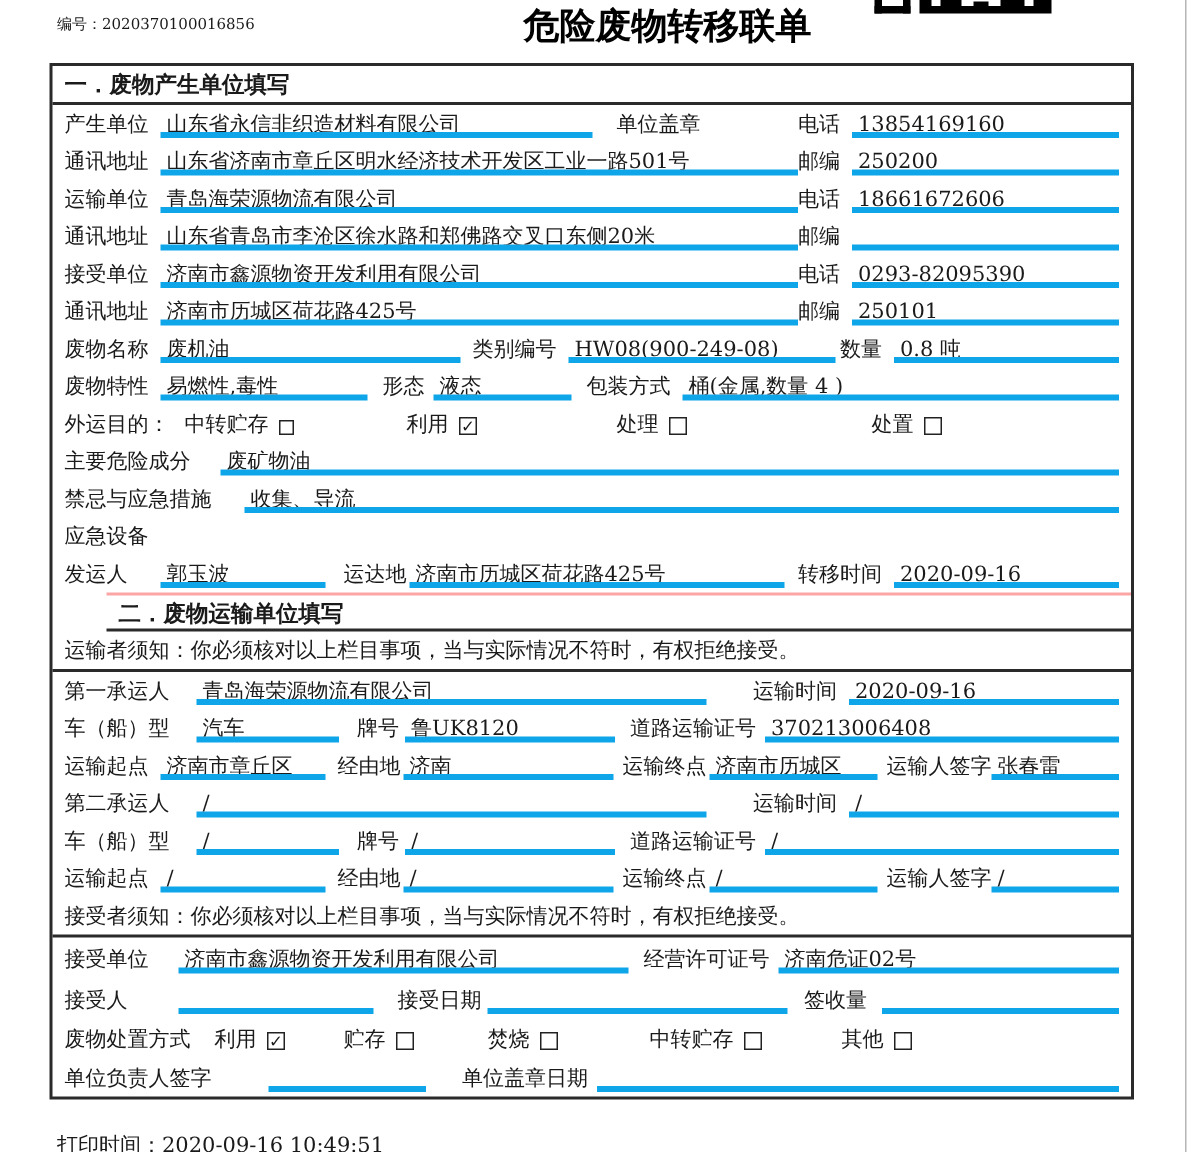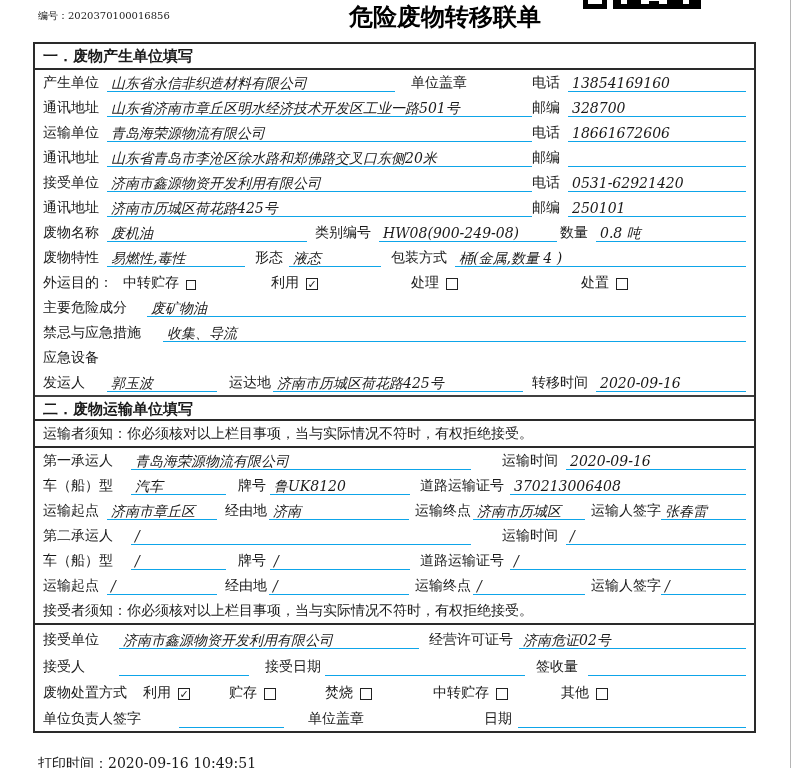--- a/index.html
+++ b/index.html
@@ -15,28 +15,28 @@
               border:5px solid #000;border-top-width:0;}
   .qr .bar{position:absolute;background:#000;}
   
   .page-edge{position:absolute;left:790px;top:0;width:1px;height:768px;background:#b5b5b5;}
   
   .form{position:absolute;left:33px;top:42px;width:723px;box-sizing:border-box;
         border:2px solid #2a2a2a;background:#fff;}
   .sh{height:26px;line-height:25px;padding:0 8px;box-sizing:border-box;
       font-family:"DejaVu Sans", sans-serif;font-weight:bold;font-size:15px;
       border-bottom:2px solid #2a2a2a;white-space:nowrap;overflow:hidden;}
-  .sh.mid{border-top:2px solid #404040;}
+  .sh.mid{border-top:2px solid #fca5a5;margin-left:36px;}
   .notice{height:27px;display:flex;align-items:center;padding:0 8px;box-sizing:border-box;
           font-size:14px;border-bottom:2px solid #2a2a2a;white-space:nowrap;overflow:hidden;}
   .r{display:flex;align-items:flex-end;height:25px;padding:0 8px 3px 8px;
      box-sizing:border-box;white-space:nowrap;overflow:hidden;font-size:14px;}
   .lbl{flex:none;}
-  .v{flex:none;border-bottom:1px solid #0ea5e9;padding:0 4px;height:18px;line-height:18px;
-     box-sizing:border-box;overflow:hidden;font-style:italic;}
+  .v{flex:none;border-bottom:4px solid #0ea5e9;padding:0 4px;height:18px;line-height:18px;
+     box-sizing:border-box;overflow:hidden;}
   .vf{flex:1;}
   .mla{margin-left:auto;}
   .cb{display:inline-block;flex:none;width:12px;height:12px;border:1px solid #222;
       margin-left:7px;margin-bottom:2px;text-align:center;line-height:11px;font-size:11px;
       font-family:"DejaVu Sans", sans-serif;box-sizing:border-box;}
   .opt{display:flex;align-items:flex-end;flex:none;}
   .footer{position:absolute;left:38px;top:755px;font-size:14px;white-space:nowrap;}
 </style>
 </head>
 <body>
@@ -65,42 +65,42 @@
     <span class="v" style="width:288px">山东省永信非织造材料有限公司</span>
     <span class="lbl" style="margin-left:16px">单位盖章</span>
     <span class="lbl mla" style="width:36px">电话</span>
     <span class="v" style="width:178px">13854169160</span>
   </div>
 
   <div class="r">
     <span class="lbl" style="width:64px">通讯地址</span>
     <span class="v" style="width:425px">山东省济南市章丘区明水经济技术开发区工业一路501号</span>
     <span class="lbl mla" style="width:36px">邮编</span>
-    <span class="v" style="width:178px">328700</span>
+    <span class="v" style="width:178px">250200</span>
   </div>
 
   <div class="r">
     <span class="lbl" style="width:64px">运输单位</span>
     <span class="v" style="width:425px">青岛海荣源物流有限公司</span>
     <span class="lbl mla" style="width:36px">电话</span>
     <span class="v" style="width:178px">18661672606</span>
   </div>
 
   <div class="r">
     <span class="lbl" style="width:64px">通讯地址</span>
     <span class="v" style="width:425px">山东省青岛市李沧区徐水路和郑佛路交叉口东侧20米</span>
     <span class="lbl mla" style="width:36px">邮编</span>
     <span class="v" style="width:178px"></span>
   </div>
 
   <div class="r">
     <span class="lbl" style="width:64px">接受单位</span>
     <span class="v" style="width:425px">济南市鑫源物资开发利用有限公司</span>
     <span class="lbl mla" style="width:36px">电话</span>
-    <span class="v" style="width:178px">0531-62921420</span>
+    <span class="v" style="width:178px">0293-82095390</span>
   </div>
 
   <div class="r">
     <span class="lbl" style="width:64px">通讯地址</span>
     <span class="v" style="width:425px">济南市历城区荷花路425号</span>
     <span class="lbl mla" style="width:36px">邮编</span>
     <span class="v" style="width:178px">250101</span>
   </div>
 
   <div class="r">
@@ -260,19 +260,19 @@
     <span class="opt">
       <span>其他</span>
       <span class="cb"><span></span></span>
     </span>
   </div>
 
   <div class="r" style="height:26px">
     <span class="lbl" style="width:116px">单位负责人签字</span>
     <span class="v" style="width:105px;margin-left:20px"></span>
     <span class="lbl" style="margin-left:24px">单位盖章</span>
-    <span class="lbl" style="margin-left:120px;width:34px">日期</span>
+    <span class="lbl" style="width:34px">日期</span>
     <span class="v vf"></span>
   </div>
 
 </div>
 
 <div class="footer"><span>打印时间：</span><span>2020-09-16 10:49:51</span></div>
 
 </body></html>

